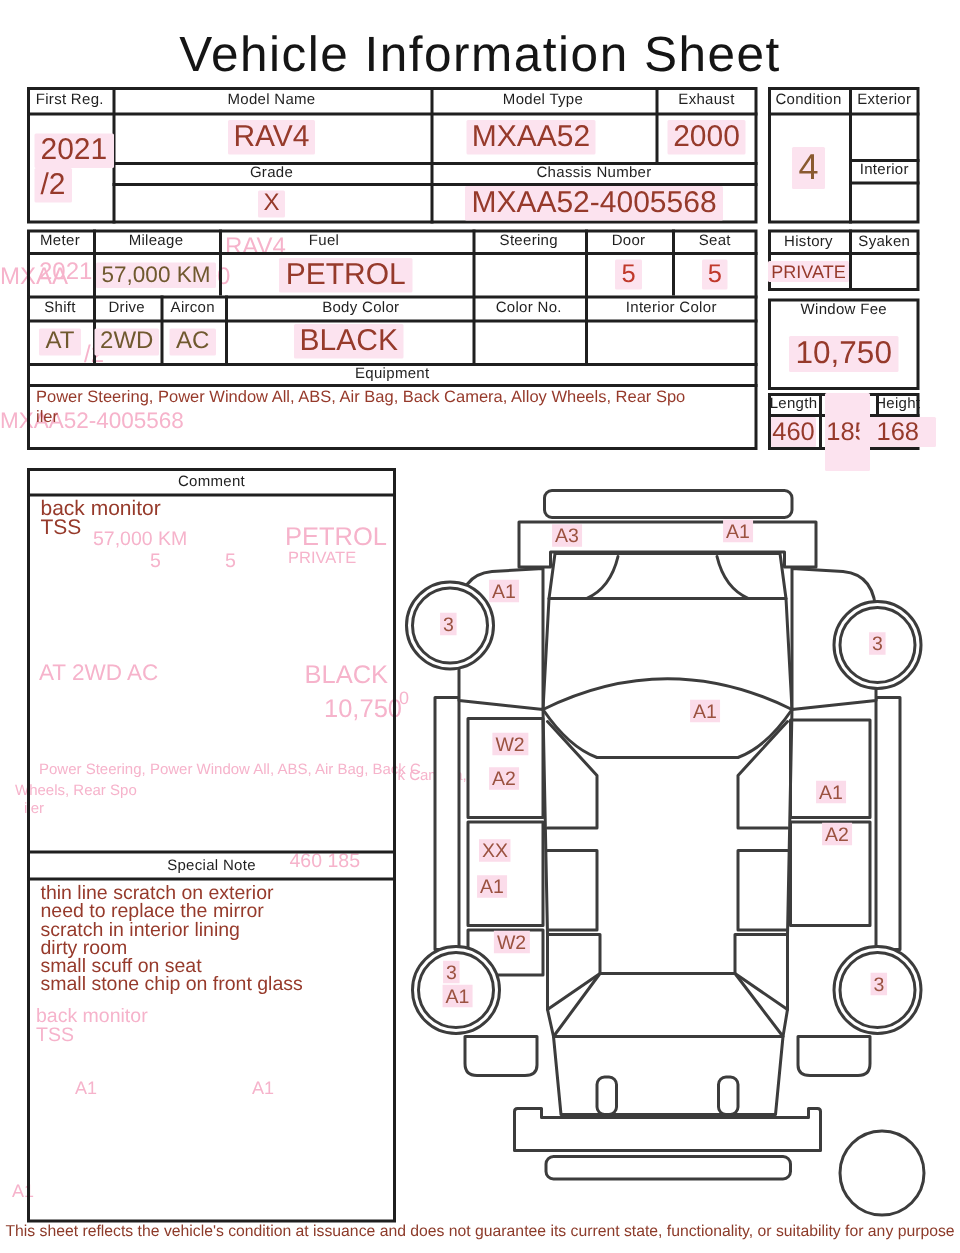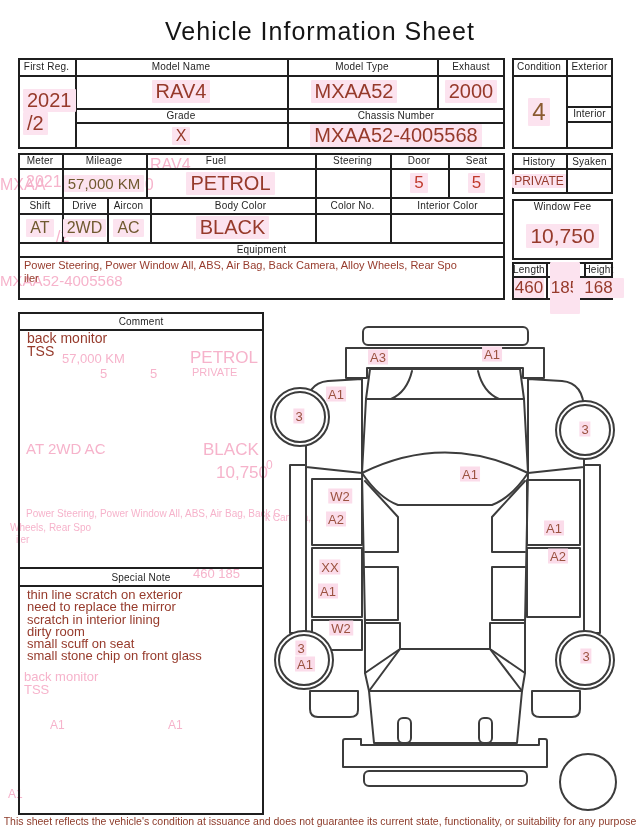--- a/index.html
+++ b/index.html
@@ -7,21 +7,21 @@
   #page{position:absolute;left:0;top:0;width:640px;height:835px;}
   .box{position:absolute;border:2px solid #1f1f1f;box-sizing:border-box;background:transparent;}
   .ln{position:absolute;background:#1f1f1f;}
   .hdr{position:absolute;display:flex;align-items:center;justify-content:center;font-size:10px;color:#1f1f1f;box-sizing:border-box;letter-spacing:0.2px;}
   .val{position:absolute;display:flex;align-items:center;justify-content:center;box-sizing:border-box;}
   .hl{background:#fce3ef;padding:0 4px;border-radius:1px;white-space:nowrap;}
   .v-red{color:#963a2b;}
   .v-bright{color:#c0392b;}
   .v-olive{color:#70592f;}
   .v-brown{color:#8a5a30;}
-  .title{position:absolute;left:0;top:17px;width:640px;text-align:center;font-size:25px;color:#151515;letter-spacing:1px;}
+  .title{position:absolute;left:0;top:17px;width:640px;text-align:center;font-size:33px;color:#151515;letter-spacing:1px;}
   .freetext{position:absolute;color:#963a2b;}
   .ghost{position:absolute;color:#f6b3cb;white-space:nowrap;pointer-events:none;z-index:1;}
   .dlabel{position:absolute;transform:translate(-50%,-50%);font-size:13px;color:#9b5240;background:#fbdcea;padding:0 2px;white-space:nowrap;z-index:3;}
   .footer{position:absolute;left:0;top:815px;width:640px;text-align:center;font-size:10.5px;color:#8d3b2a;}
   .lines13 div{font-size:14px;line-height:13px;color:#963a2b;}
   .note-lines div{font-size:13px;line-height:12.3px;color:#963a2b;}
   svg{z-index:2;}
   .cellz{z-index:2;}
 </style>
 </head>

